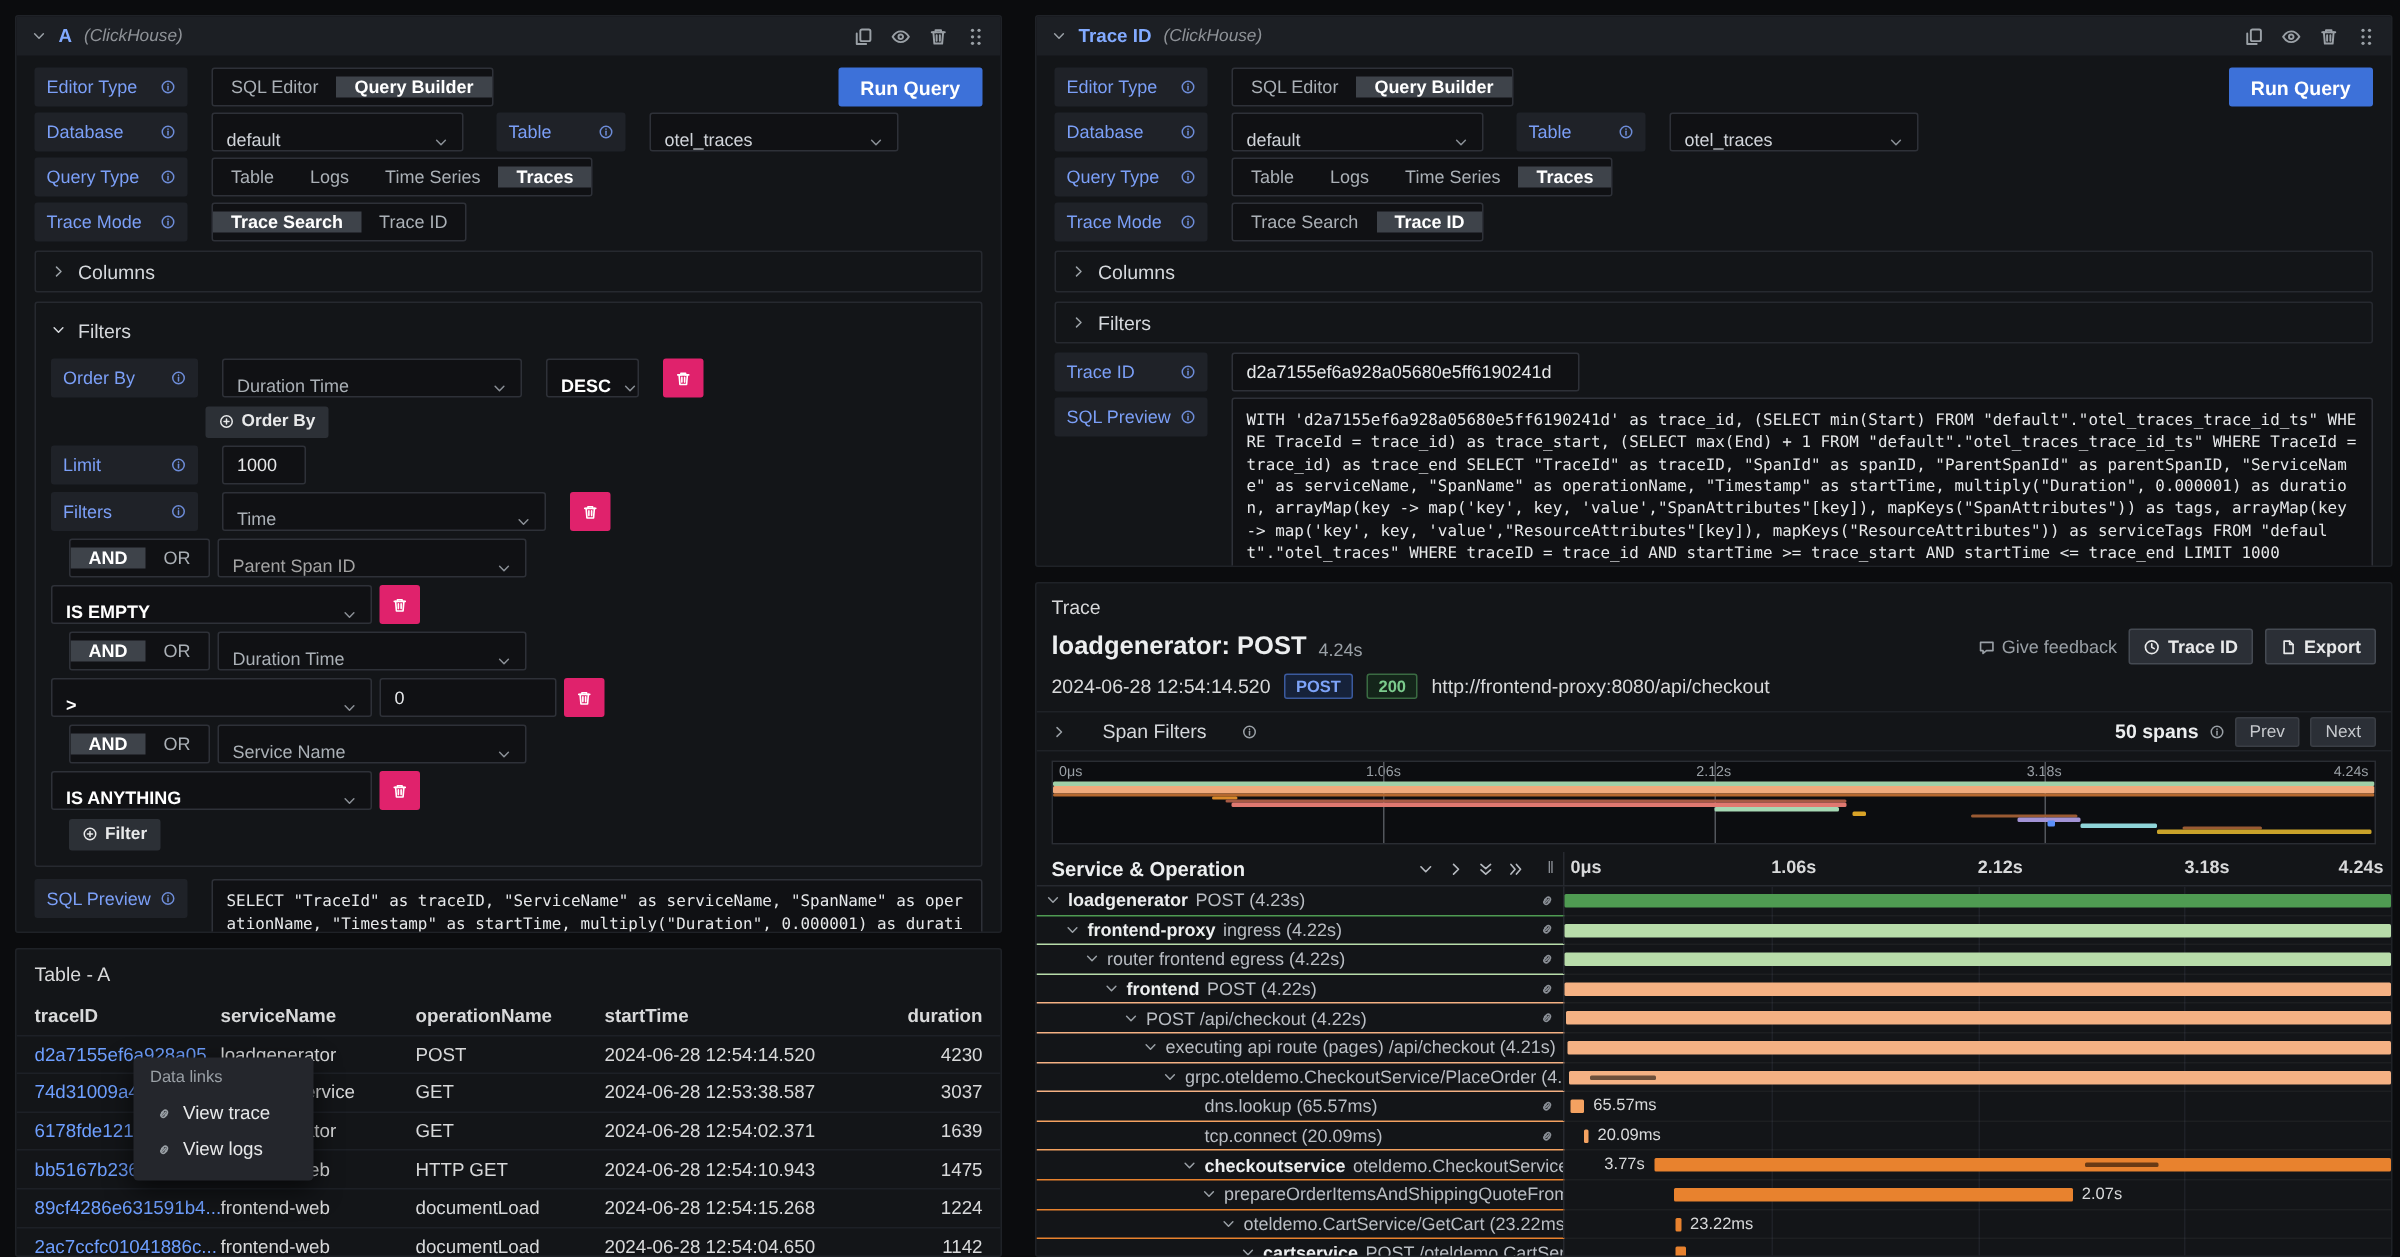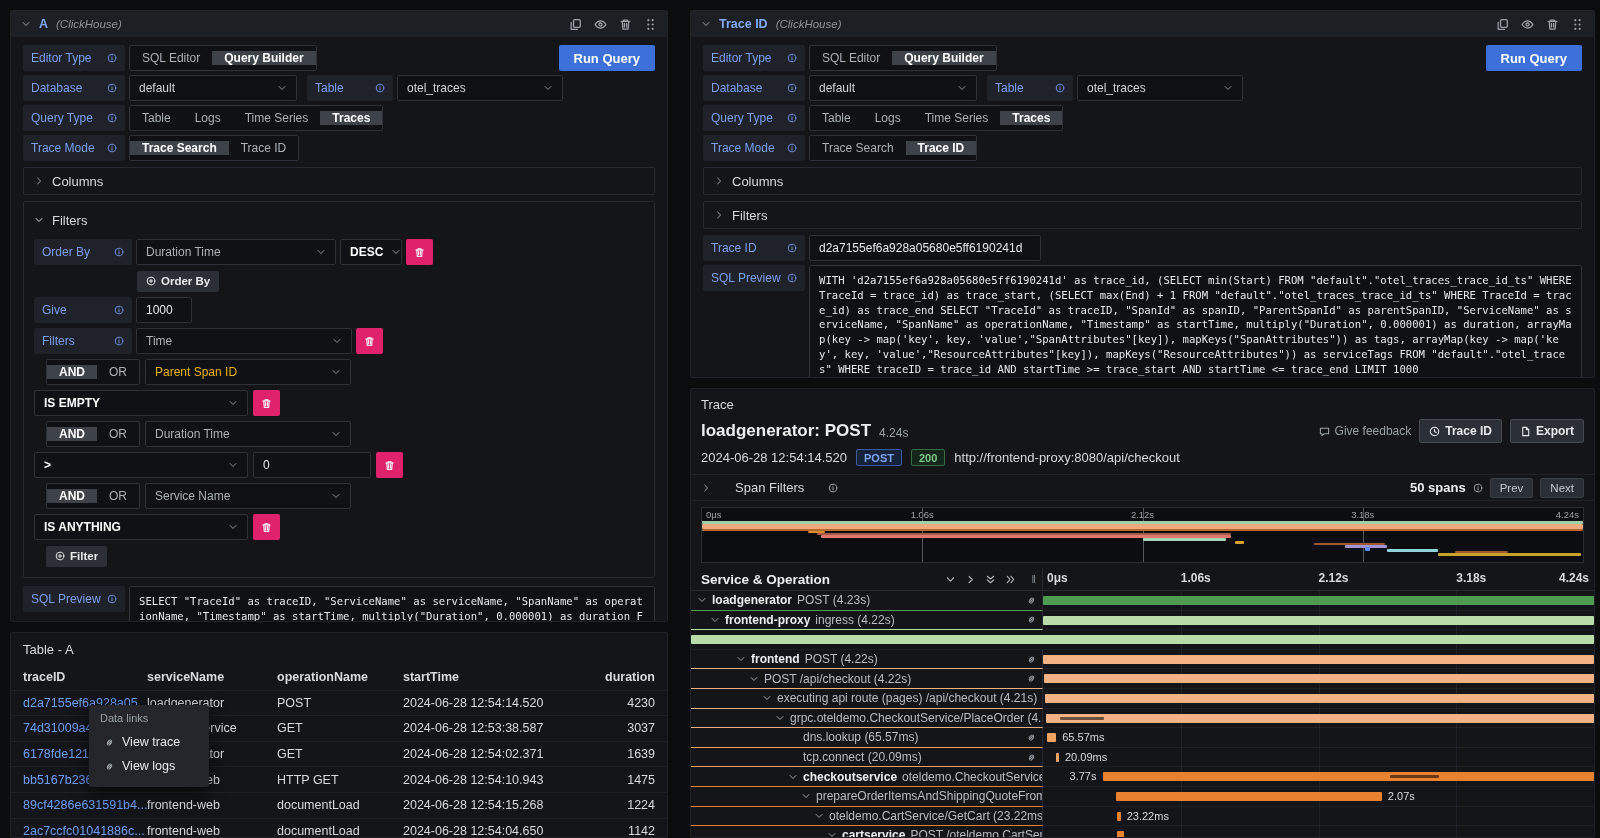--- a/index.html
+++ b/index.html
@@ -12,27 +12,27 @@
   .phead .chev { color:#9aa0a6; display:flex; }
   .phead .ptitle { font-size:12.5px; font-weight:700; color:#82aaff; }
   .phead .psub { font-size:11.5px; font-style:italic; color:#8e9297; }
   .phead .hicons { margin-left:auto; display:flex; gap:12px; color:#9aa0a6; }
   .ic { display:inline-flex; align-items:center; justify-content:center; }
   .ic svg { width:13px; height:13px; }
   .ic.sm svg { width:11px; height:11px; }
   .ic.xs svg { width:10px; height:10px; }
 
   .pbody { padding:8px 12px; display:flex; flex-direction:column; gap:4px; }
-  .frow { display:flex; align-items:stretch; gap:4px; height:26px; }
+  .frow { display:flex; align-items:stretch; gap:16px; height:26px; }
   .flabel { width:102px; flex:none; background:#1f2228; color:#7b9ff7; font-size:12px; font-weight:500; display:flex; align-items:center; gap:6px; padding:0 8px; border-radius:2px; }
   .flabel .info { margin-left:auto; color:#7b9ff7; opacity:.85; display:flex; }
   .seg { display:flex; border:1px solid #2e3138; border-radius:2px; overflow:hidden; background:#101114;align-items:center; }
   .seg-i { padding:0 12px; display:flex; align-items:center; font-size:12px; color:#aab0b6; }
   .seg-i.active { background:#3e434a; color:#fff; font-weight:700; }
-  .select { background:#101114; border:1px solid #2e3138; border-radius:2px; display:flex; align-items:center; padding:0 9px; font-size:12px; color:#cfd3d8; gap:8px; }
+  .select { background:#101114; border:1px solid #2e3138; border-radius:2px; display:flex; align-items:flex-end; padding:0 9px; font-size:12px; color:#cfd3d8; gap:8px; }
   .select .cv { margin-left:auto; color:#8a8f96; display:flex; }
   .input { background:#101114; border:1px solid #2e3138; border-radius:2px; display:flex; align-items:center; padding:0 9px; font-size:12px; color:#e6e8ea; }
   .btn-danger { width:27px; flex:none; background:#e0226c; color:#fff; border-radius:2px; display:flex; align-items:center; justify-content:center; }
   .btn-blue { margin-left:auto; background:#3d71d9; color:#fff; font-weight:600; font-size:13px; padding:0 15px; border-radius:2px; display:flex; align-items:center; }
   .btn-chip { background:#2c3036; color:#e8e9ea; font-size:11.5px; font-weight:700; padding:0 9px; border-radius:2px; display:inline-flex; align-items:center; gap:5px; height:21px; }
   .cbox { border:1px solid #26292f; border-radius:2px; padding:0 10px; height:28px; display:flex; align-items:center; gap:8px; color:#d5d8dc; font-size:13px; font-weight:500; }
   .cbox .chev { color:#9aa0a6; display:flex; }
   .fbox { border:1px solid #26292f; border-radius:2px; padding:8px 10px 10px; display:flex; flex-direction:column; gap:5px; }
   .fbox-head { display:flex; align-items:center; gap:8px; color:#d5d8dc; font-size:13px; font-weight:500; height:20px; margin-bottom:4px; }
   .sub { padding-left:12px; display:flex; gap:5px; align-items:stretch; height:26px; }
@@ -291,21 +291,21 @@
                 <svg viewBox="0 0 12 12" fill="none" stroke="currentColor" stroke-width="1.2" stroke-linecap="round" stroke-linejoin="round">
                   <circle cx="6" cy="6" r="4.6"></circle>
                   <path d="M6 4v4M4 6h4"></path>
                 </svg>
               </span>
               <span>Order By</span>
             </span>
         </div>
         <div class="frow">
           <div class="flabel" style="width:98px;">
-              <span>Give</span>
+              <span>Limit</span>
               <span class="info ic xs">
                 <svg viewBox="0 0 12 12" fill="none" stroke="currentColor" stroke-width="1.2" stroke-linecap="round" stroke-linejoin="round">
                   <circle cx="6" cy="6" r="4.6"></circle>
                   <path d="M6 5.4v3"></path>
                   <path d="M6 3.5v.2"></path>
                 </svg>
               </span>
             </div>
           <div class="input" style="width:56px;">1000</div>
         </div>
@@ -337,21 +337,21 @@
                   <path d="M5 5v3.4M7 5v3.4"></path>
                 </svg>
               </span>
             </div>
         </div>
         <div class="sub">
           <div class="seg">
             <span class="seg-i active" style="font-weight:700;">AND</span>
             <span class="seg-i">OR</span>
           </div>
-          <div class="select" style="width:206px;color:#eab308;">
+          <div class="select" style="width:206px;color:#a3a3a3;">
               <span>Parent Span ID</span>
               <span class="cv ic xs">
                 <svg viewBox="0 0 12 12" fill="none" stroke="currentColor" stroke-width="1.2" stroke-linecap="round" stroke-linejoin="round">
                   <path d="M2.5 4.2 6 7.8 9.5 4.2"></path>
                 </svg>
               </span>
             </div>
         </div>
         <div class="sub" style="padding-left:0;">
           <div class="select" style="width:214px;font-weight:700;color:#fff;">
@@ -897,20 +897,35 @@
                 <path d="M4.2 5.2 5.6 3.8a1.6 1.6 0 0 1 2.3 2.3L6.8 7.2"></path>
                 <path d="M7.8 6.8 6.4 8.2a1.6 1.6 0 0 1-2.3-2.3l1.1-1.1"></path>
               </svg>
             </span>
           </div>
           <div class="sbar-cell">
             <span class="sbar" style="left:0%;width:100%;background:#b8dcaa;"></span>
           </div>
         </div>
         <div class="srow">
+          <div class="sname" style="border-bottom:1px solid #b8dcaa;padding-left:32px;">
+            <span class="chev ic xs">
+              <svg viewBox="0 0 12 12" fill="none" stroke="currentColor" stroke-width="1.2" stroke-linecap="round" stroke-linejoin="round">
+                <path d="M2.5 4.2 6 7.8 9.5 4.2"></path>
+              </svg>
+            </span>
+            <span class="op">router frontend egress (4.22s)</span>
+            <span class="lnk ic sm">
+              <svg viewBox="0 0 12 12" fill="none" stroke="currentColor" stroke-width="1.2" stroke-linecap="round" stroke-linejoin="round">
+                <path d="M4.9 7.1l2.2-2.2"></path>
+                <path d="M4.2 5.2 5.6 3.8a1.6 1.6 0 0 1 2.3 2.3L6.8 7.2"></path>
+                <path d="M7.8 6.8 6.4 8.2a1.6 1.6 0 0 1-2.3-2.3l1.1-1.1"></path>
+              </svg>
+            </span>
+          </div>
           <div class="sbar-cell">
             <span class="sbar" style="left:0%;width:100%;background:#b8dcaa;"></span>
           </div>
         </div>
         <div class="srow">
           <div class="sname" style="border-bottom:1px solid #f4b183;padding-left:45px;">
             <span class="chev ic xs">
               <svg viewBox="0 0 12 12" fill="none" stroke="currentColor" stroke-width="1.2" stroke-linecap="round" stroke-linejoin="round">
                 <path d="M2.5 4.2 6 7.8 9.5 4.2"></path>
               </svg>

